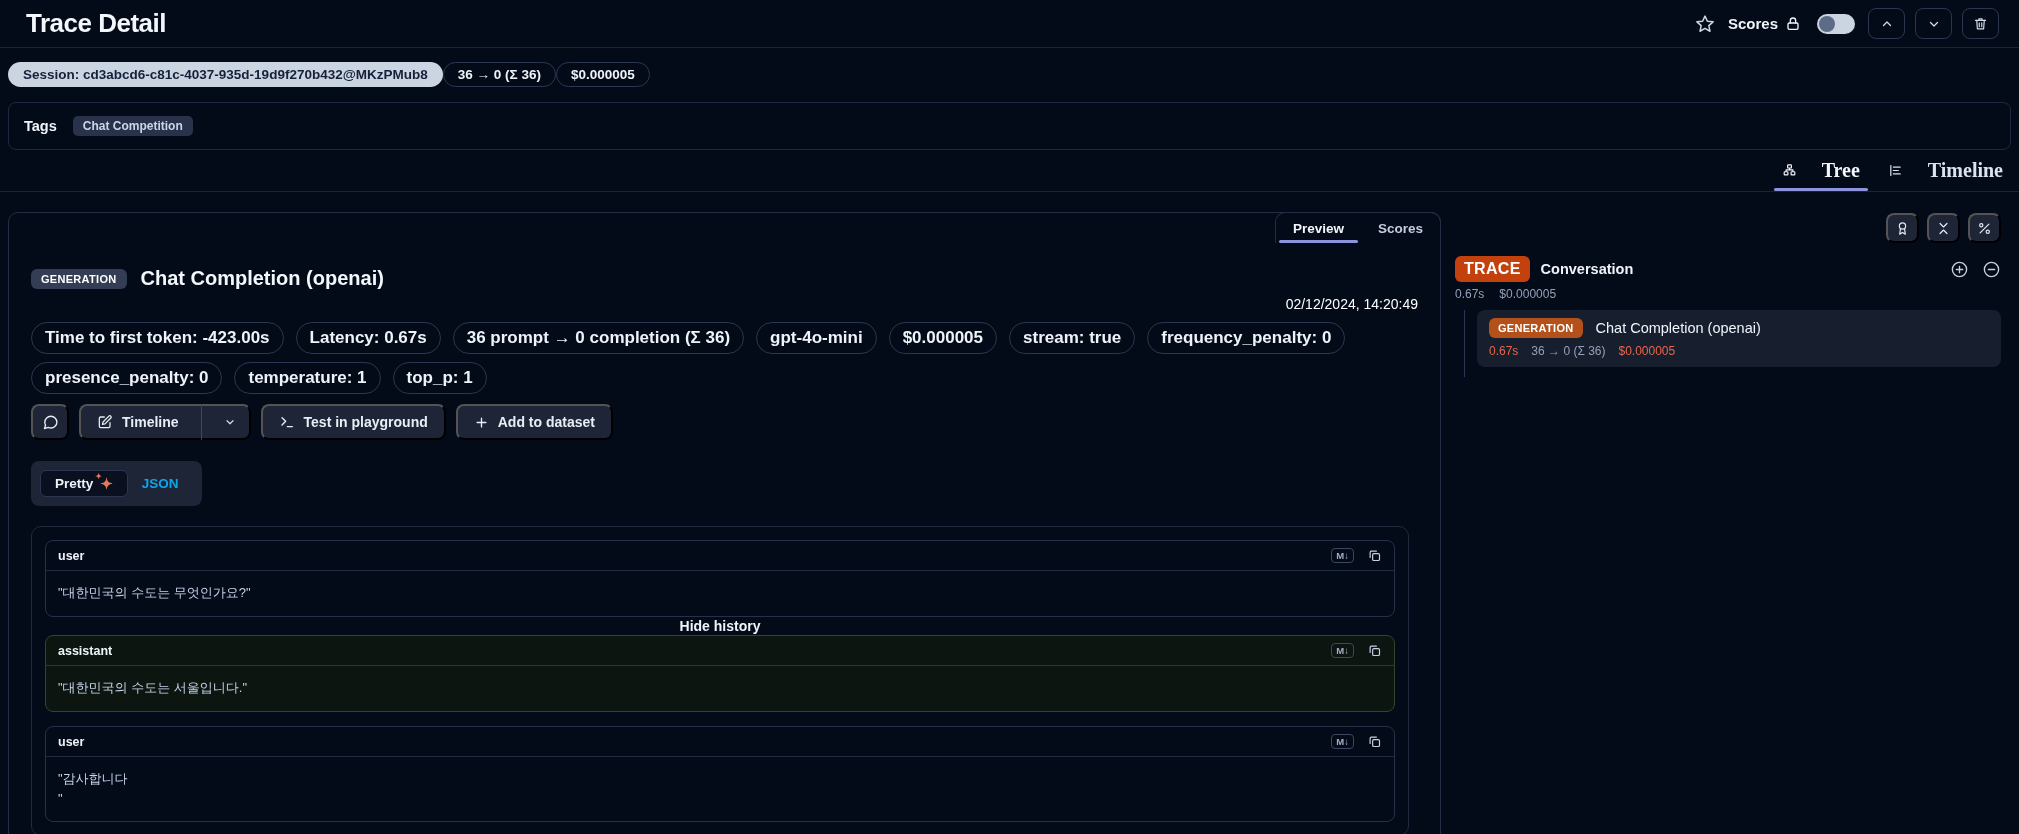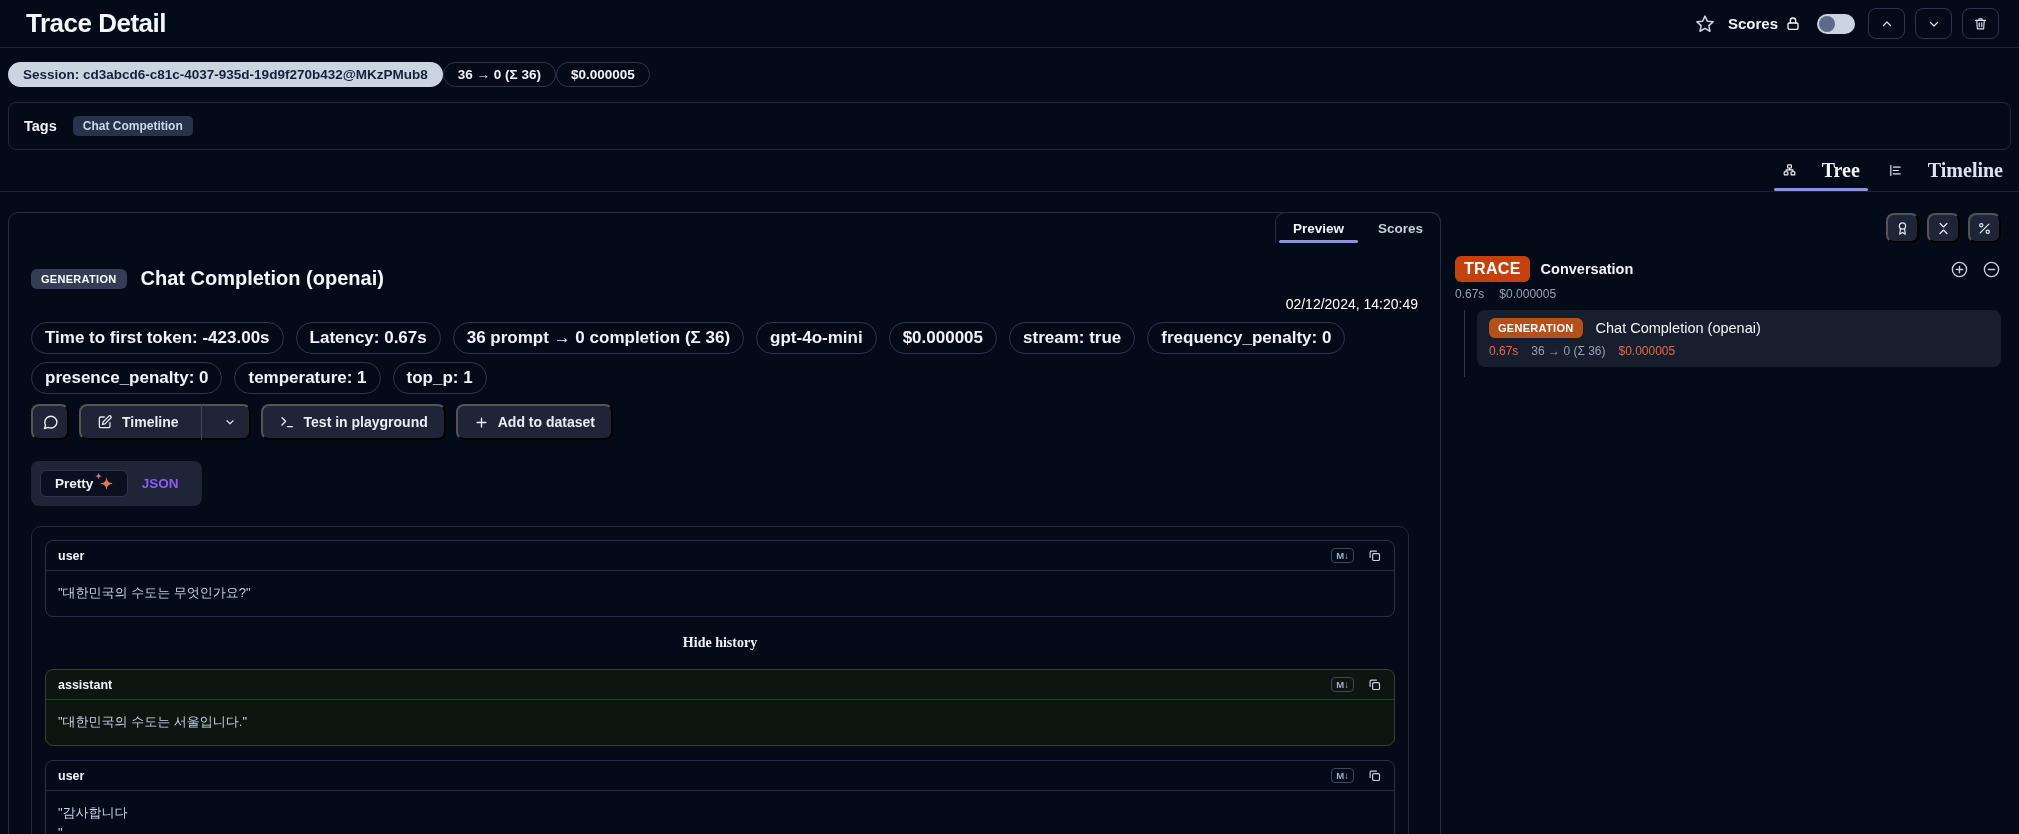--- a/index.html
+++ b/index.html
@@ -58,37 +58,37 @@
   .pill { border:1px solid #2b3750; border-radius:999px; padding:5px 13px; font-size:17px; font-weight:700; color:#eef2f9; white-space:nowrap; }
 
   .actions-row { margin-top:10px; display:flex; align-items:center; gap:10px; }
   .btn { background:#1d2536; border-radius:8px; height:36px; display:flex; align-items:center; gap:9px; padding:0 16px; font-size:14px; font-weight:600; color:#e9eef6; }
   .btn-icon-only { width:38px; padding:0; justify-content:center; }
   .btn-split { padding-right:0; }
   .split-divider { width:1px; height:36px; background:#3b4763; margin-left:13px; }
   .split-caret { padding:0 13px; display:flex; align-items:center; color:#d4dcea; }
 
   .fmt-toggle { margin-top:21px; display:inline-flex; background:#1d2536; border-radius:8px; padding:9px; align-items:center; }
-  .fmt-seg { padding:5px 14px; font-size:13.5px; font-weight:600; color:#8b5cf6; display:flex; align-items:center; gap:7px; border-radius:6px; }
+  .fmt-seg { padding:5px 14px; font-size:13.5px; font-weight:600; color:#0ea5e9; display:flex; align-items:center; gap:7px; border-radius:6px; }
   .fmt-seg.active { background:#0a101f; border:1px solid #2b3750; color:#f0f4fa; }
   .sparkle { color:#e0795c; font-size:15px; line-height:1; position:relative; }
   .sparkle .mini { position:absolute; font-size:8px; left:-5px; top:-3px; }
 
   .msgs-wrap { margin-top:20px; margin-right:9px; border:1px solid #202a3e; border-radius:10px; padding:13px; }
   .msg-box { border:1px solid #263046; border-radius:8px; overflow:hidden; }
   .msg-box + .msg-box { margin-top:14px; }
   .msg-head { display:flex; align-items:center; padding:7px 12px; border-bottom:1px solid #232d42; height:30px; }
   .msg-role { font-size:12.5px; font-weight:bold; color:#eef2f9; }
   .msg-head .spacer { flex:1; }
   .md-badge { border:1px solid #3b4763; color:#a2aec4; border-radius:4px; font-size:9.5px; font-weight:bold; padding:1px 4px; }
   .copy-ic { margin-left:13px; color:#c6d0e0; }
   .msg-body { padding:12px; font-size:13px; color:#c7d4ea; line-height:1.55; white-space:pre-wrap; min-height:45px; }
   .msg-box.assistant { background:#0c1510; border-color:#30452f; }
   .msg-box.assistant .msg-head { border-bottom-color:#273d2a; }
-  .hide-history { text-align:center; font-size:14px; font-weight:600; color:#f0f4fa; margin:18px 0;font-family:Liberation Serif, serif; }
+  .hide-history { text-align:center; font-size:14px; font-weight:600; color:#f0f4fa; margin:1px 0; }
 
   
   .sidebar { flex:1; padding:0 18px 0 14px; }
   .side-tools { display:flex; justify-content:flex-end; gap:8px; margin-top:1px; }
   .tool-btn { width:33px; height:30px; background:#1d2536; border-radius:8px; display:flex; align-items:center; justify-content:center; color:#e2e9f3; font-weight:bold; }
   .trace-row { margin-top:13px; display:flex; align-items:center; gap:11px; }
   .trace-badge { background:#c2410c; color:#fff; font-size:16px; font-weight:bold; letter-spacing:.3px; padding:4px 9px; border-radius:6px; }
   .trace-title { font-size:14.5px; font-weight:600; color:#f0f4fa; }
   .trace-row .spacer { flex:1; }
   .circle-ic { color:#c6d0e0; }

